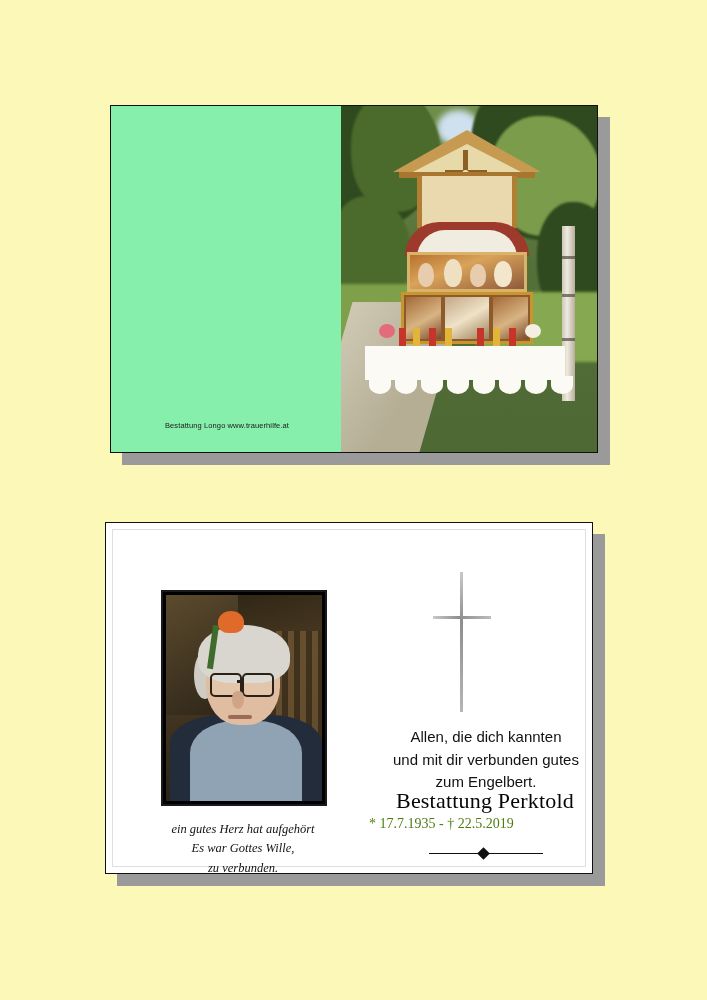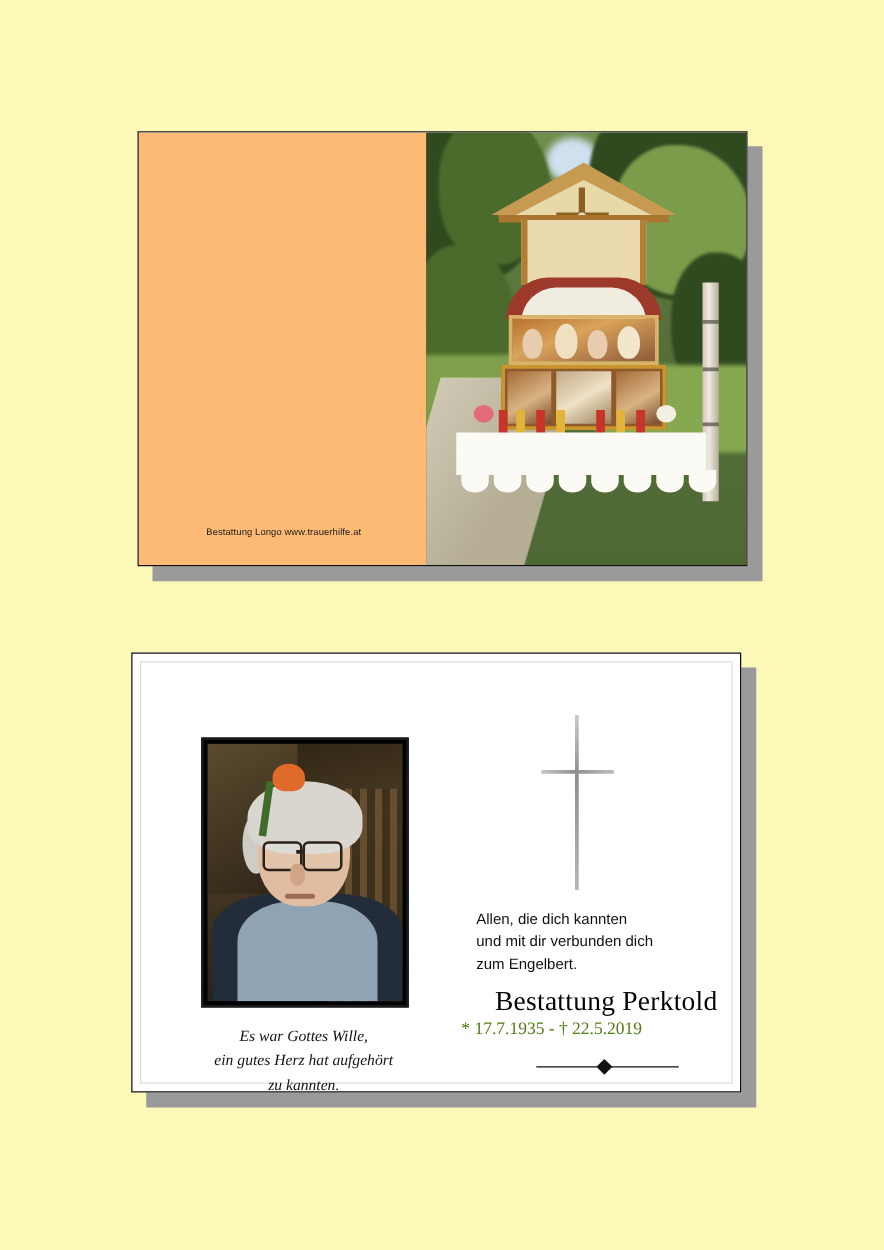--- a/index.html
+++ b/index.html
@@ -33,21 +33,21 @@
 
   
   #top-wrap { left: 110px; top: 105px; width: 500px; height: 360px; }
   #top-shadow { left: 12px; top: 12px; width: 488px; height: 348px; }
   #top-card { left: 0; top: 0; width: 488px; height: 348px; }
 
   #top-left-page {
     position: absolute;
     left: 0; top: 0;
     width: 232px; height: 100%;
-    background: #fdba74;
+    background: #86efac;
   }
   #credit {
     position: absolute;
     left: 54px;
     bottom: 22px;
     font-family: "Liberation Sans", sans-serif;
     font-size: 7.5px;
     color: #1a1a1a;
     letter-spacing: .1px;
     white-space: nowrap;
@@ -367,22 +367,23 @@
   }
   #cross-h {
     position: absolute;
     left: 8px; top: 44px; width: 58px; height: 3px;
     background: linear-gradient(90deg,#c9c9c9,#8e8e8e 45%,#bdbdbd);
   }
   #dedication {
     position: absolute;
     left: 268px; top: 196px;
     width: 210px;
+    text-align: center;
     font-family: "Liberation Sans", sans-serif;
-    font-size: 12px;
+    font-size: 15px;
     line-height: 1.5;
     color: #111;
   }
   #name {
     position: absolute;
     left: 256px; top: 258px;
     width: 232px;
     text-align: center;
     font-size: 22px;
     letter-spacing: .2px;
@@ -514,33 +515,33 @@
           <div id="flower-hair"></div>
           <div id="glasses-l"></div>
           <div id="glasses-r"></div>
           <div id="glasses-bridge"></div>
           <div id="nose"></div>
           <div id="mouth"></div>
         </div>
       </div>
 
       <div id="verse">
+        <div>ein gutes Herz hat aufgehört</div>
         <div>Es war Gottes Wille,</div>
-        <div>ein gutes Herz hat aufgehört</div>
-        <div>zu kannten.</div>
+        <div>zu verbunden.</div>
       </div>
 
       <div id="cross">
         <div id="cross-v"></div>
         <div id="cross-h"></div>
       </div>
 
       <div id="dedication">
         <div>Allen, die dich kannten</div>
-        <div>und mit dir verbunden dich</div>
+        <div>und mit dir verbunden gutes</div>
         <div>zum Engelbert.</div>
       </div>
 
       <div id="name">Bestattung Perktold</div>
       <div id="dates">* 17.7.1935 - † 22.5.2019</div>
 
       <div id="rule">
         <div class="bar"></div>
         <div class="dia"></div>
       </div>

